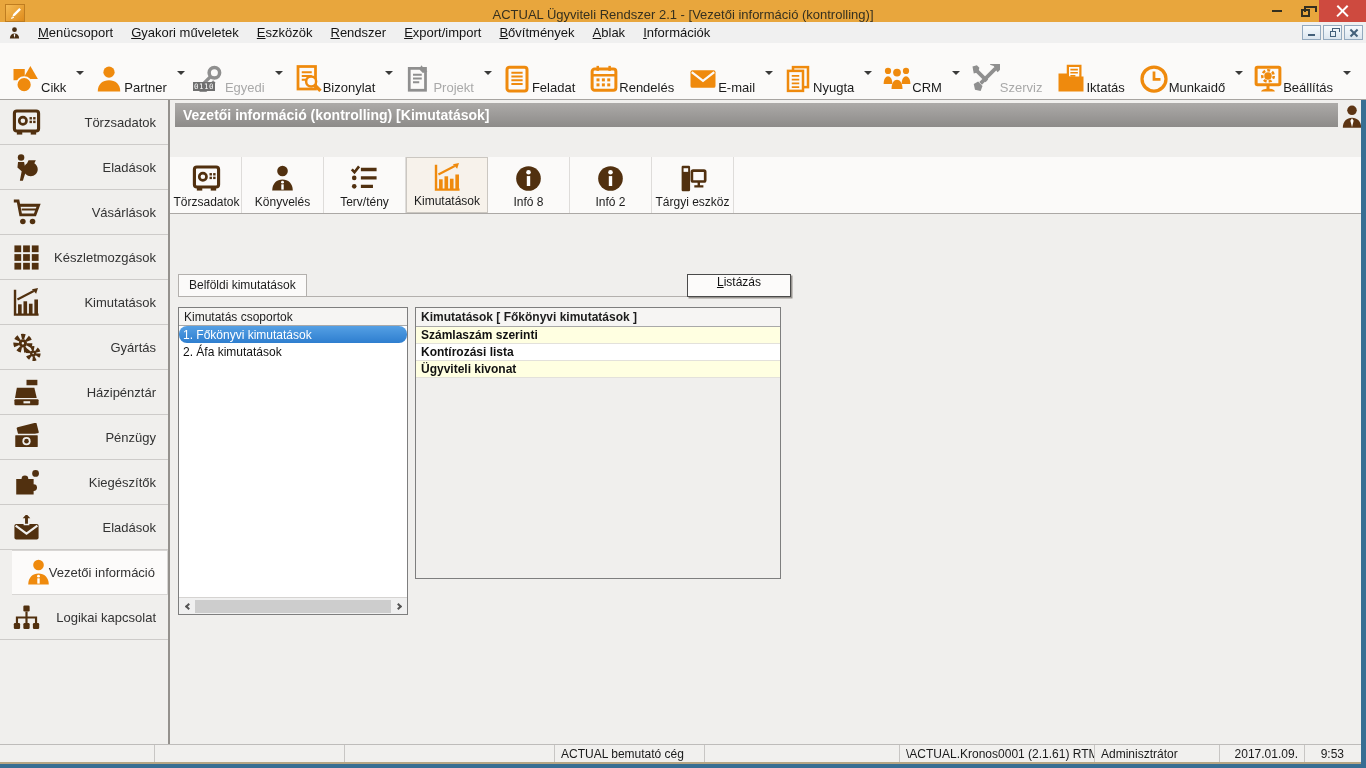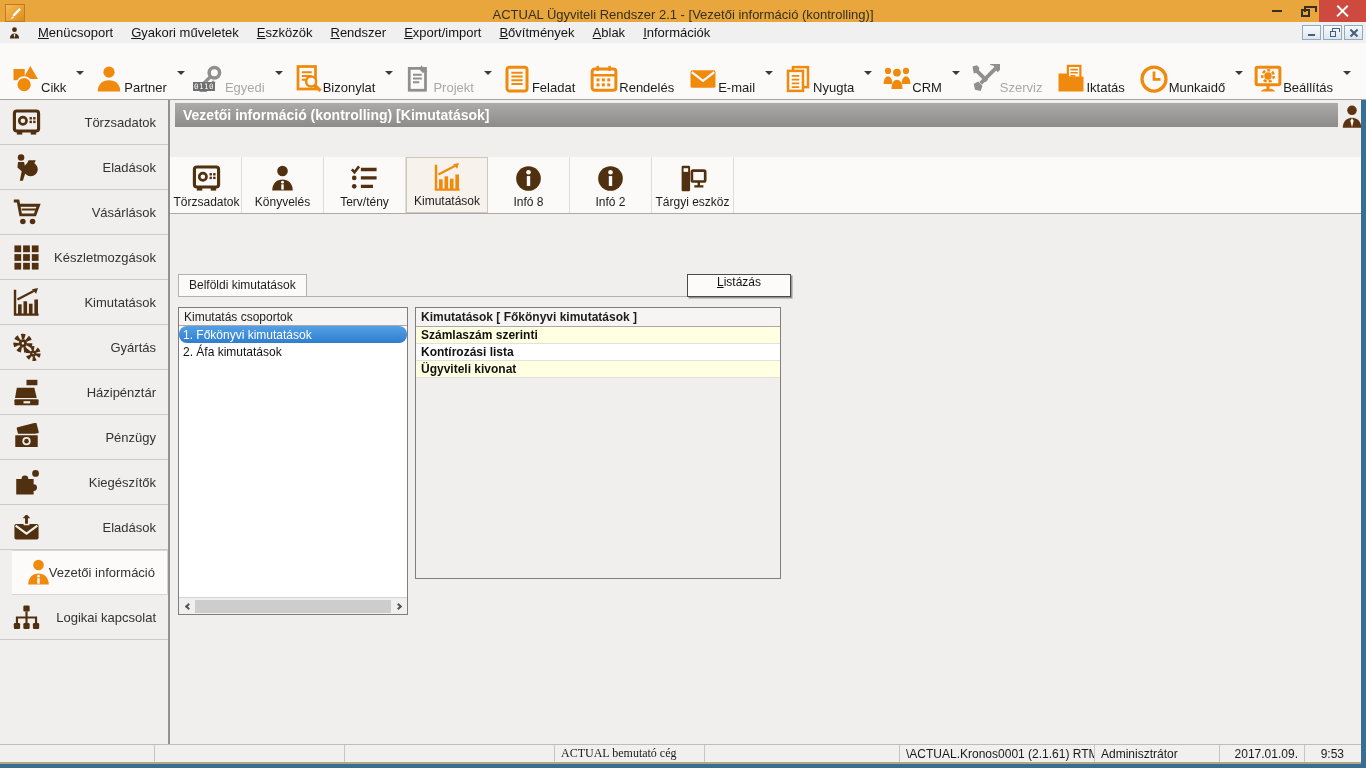--- a/index.html
+++ b/index.html
@@ -97,21 +97,21 @@
   .hs-thumb { flex:1; height:13px; background:#CDCDCD; }
   .panel.reports { width:366px; height:272px; background:#86efac; }
   .panel.reports .panel-header { height:19px; font-weight:bold; }
   .report-row { height:17px; font-size:12px; display:flex; align-items:center; padding-left:5px; border-bottom:1px solid #E3E1DB; background:#FFFFE1; color:#111; flex:none;font-weight:bold; }
   .report-row.alt { background:#FFFFFF; }
   .reports-body { flex:1; background:#F0EFED; }
 
   
   .statusbar { position:absolute; left:0; bottom:6px; width:100%; height:18px; background:#F1F0EE; border-top:1px solid #BEBCBA; display:flex; font-size:12px; color:#1A1A1A; }
   .sb-sec { border-right:1px solid #C8C6C4; display:flex; align-items:center; padding:0 6px; white-space:nowrap; overflow:hidden; }
-  .w155{width:155px;} .w190{width:190px;} .w210{width:210px;} .w150{width:150px;font-family:Liberation Serif, serif;} .w195{width:195px;} .w125{width:125px;} .w85{width:85px; justify-content:flex-end;}
+  .w155{width:155px;} .w190{width:190px;} .w210{width:210px;} .w150{width:150px;} .w195{width:195px;} .w125{width:125px;} .w85{width:85px; justify-content:flex-end;}
   .sb-grow { flex:1; justify-content:flex-end; border-right:none; padding-right:22px; }
   .tan-line { position:absolute; bottom:4px; left:0; width:100%; height:2px; background:#B5A584; }
   .bottom-strip { position:absolute; bottom:0; left:0; width:100%; height:4px; background:#376E93; z-index:6; }
   .right-strip { position:absolute; top:100px; right:0; width:5px; height:668px; background:#376E93; z-index:6; }
 </style>
 </head>
 <body>
 
 <svg width="0" height="0" style="position:absolute">
   <symbol id="i-pen" viewBox="0 0 24 24">

